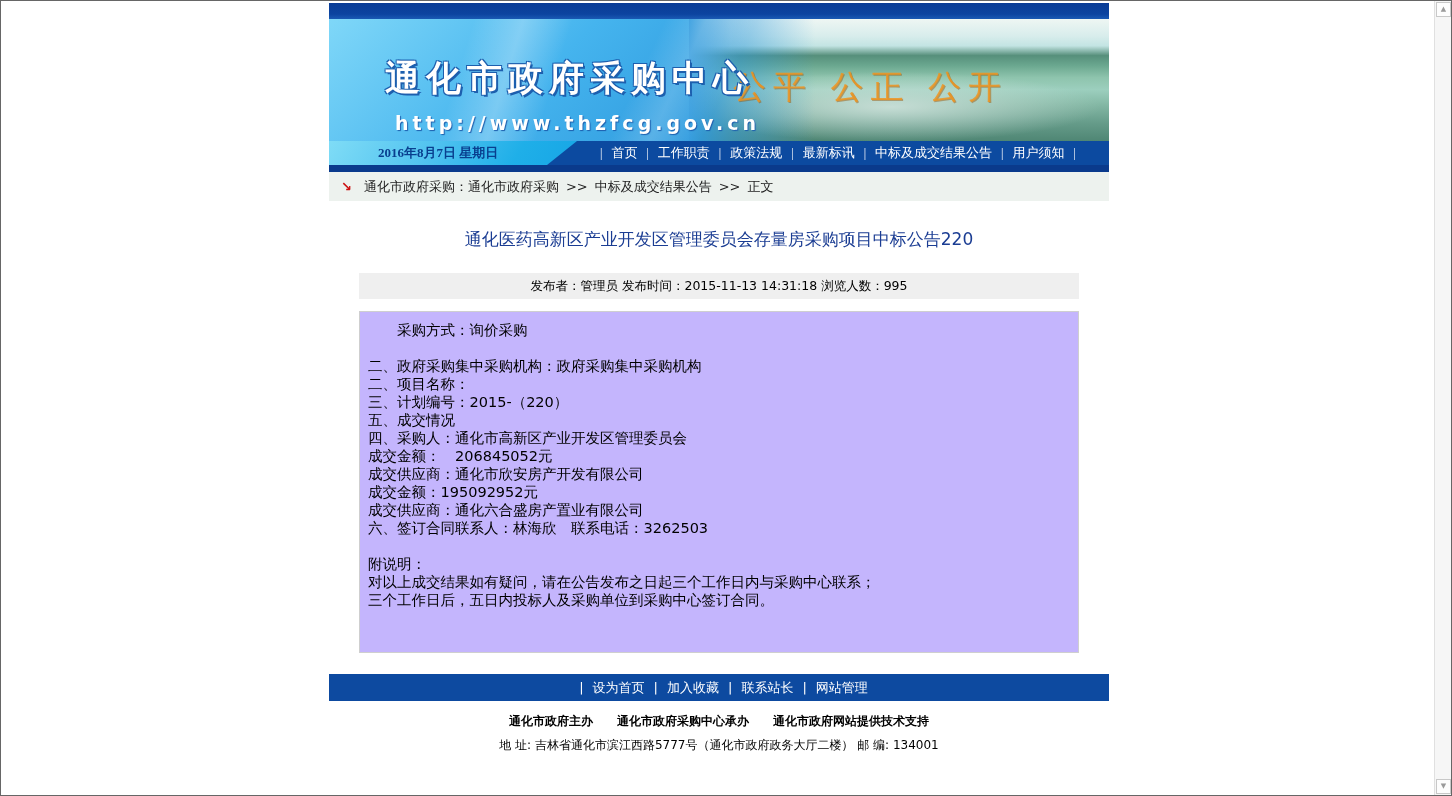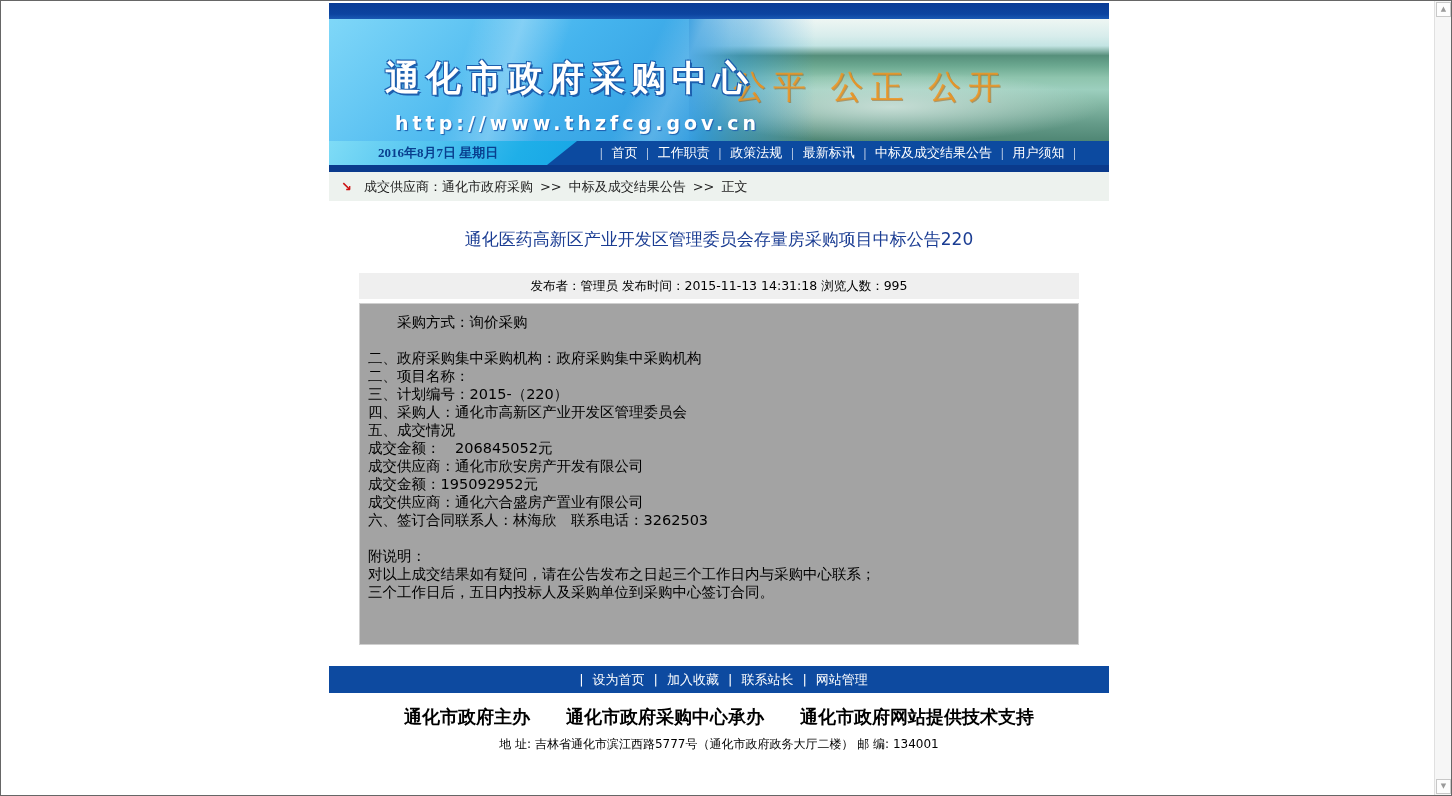--- a/index.html
+++ b/index.html
@@ -98,41 +98,41 @@
   .bc-icon { color:#cc1111; font-weight:bold; font-size:13px; margin-right:12px; }
   .bc-sep { margin:0 7px; color:#222; }
   .bc-link { cursor:pointer; }
 
   
   .article-title {
     margin-top:27px; text-align:center;
     font-size:17px; font-weight:normal; color:#1b3d93;
   }
   .meta-bar {
-    width:720px; margin:22px auto 4px; height:26px;
+    width:720px; margin:22px auto 12px; height:26px;
     background:#efefef; text-align:center; line-height:26px;
     font-size:12.5px; color:#000;
   }
   .content-box {
     width:720px; height:342px; margin:2px auto 0;
-    background:#a3a3a3; border:1px solid #cfcfcf;
+    background:#c4b5fd; border:1px solid #cfcfcf;
     padding:9px 8px; font-size:14.5px; color:#000; overflow:hidden;
   }
   .content-box .bodyline { line-height:18px; min-height:18px; white-space:pre-wrap; }
 
   
   .footer-bar {
     margin-top:21px; height:27px; background:#0d4aa0;
     display:flex; align-items:center; justify-content:center;
     color:#fff; font-size:13px;
   }
   .footer-bar .pipe { margin:0 9px; }
   .footer-bar .f-link { cursor:pointer; white-space:nowrap; }
   .footer-text { margin-top:12px; text-align:center; color:#000; }
-  .footer-line1 { font-size:18px; font-weight:bold; margin-bottom:7px; }
+  .footer-line1 { font-size:12px; font-weight:bold; margin-bottom:7px; }
   .footer-line  { font-size:12px; margin-bottom:7px; }
   .footer-icp   { font-size:12.5px; margin-top:2px; }
 </style>
 </head>
 <body>
 
 <div class="viewport">
 
   <div class="page">
 
@@ -163,36 +163,36 @@
           <span class="nav-link">中标及成交结果公告</span>
           <span class="pipe">|</span>
           <span class="nav-link">用户须知</span>
           <span class="pipe">|</span>
         </div>
     </div>
     <div class="nav-strip"></div>
 
     <div class="breadcrumb">
       <span class="bc-icon">↘</span>
-      <span>成交供应商：</span>
+      <span>通化市政府采购：</span>
       <span id="bc-path"><span class="bc-link">通化市政府采购</span><span class="bc-sep">&gt;&gt;</span><span class="bc-link">中标及成交结果公告</span><span class="bc-sep">&gt;&gt;</span><span class="bc-link">正文</span></span>
     </div>
 
     <div class="article-title">通化医药高新区产业开发区管理委员会存量房采购项目中标公告220</div>
 
     <div class="meta-bar">发布者：管理员 发布时间：2015-11-13 14:31:18 浏览人数：995</div>
 
     <div class="content-box" id="content-box">
         <div class="bodyline">　　采购方式：询价采购</div>
         <div class="bodyline"></div>
         <div class="bodyline">二、政府采购集中采购机构：政府采购集中采购机构</div>
         <div class="bodyline">二、项目名称：</div>
         <div class="bodyline">三、计划编号：2015-（220）</div>
+        <div class="bodyline">五、成交情况</div>
         <div class="bodyline">四、采购人：通化市高新区产业开发区管理委员会</div>
-        <div class="bodyline">五、成交情况</div>
         <div class="bodyline">成交金额：　206845052元</div>
         <div class="bodyline">成交供应商：通化市欣安房产开发有限公司</div>
         <div class="bodyline">成交金额：195092952元</div>
         <div class="bodyline">成交供应商：通化六合盛房产置业有限公司</div>
         <div class="bodyline">六、签订合同联系人：林海欣　联系电话：3262503</div>
         <div class="bodyline"></div>
         <div class="bodyline">附说明：</div>
         <div class="bodyline">对以上成交结果如有疑问，请在公告发布之日起三个工作日内与采购中心联系；</div>
         <div class="bodyline">三个工作日后，五日内投标人及采购单位到采购中心签订合同。</div>
       </div>

